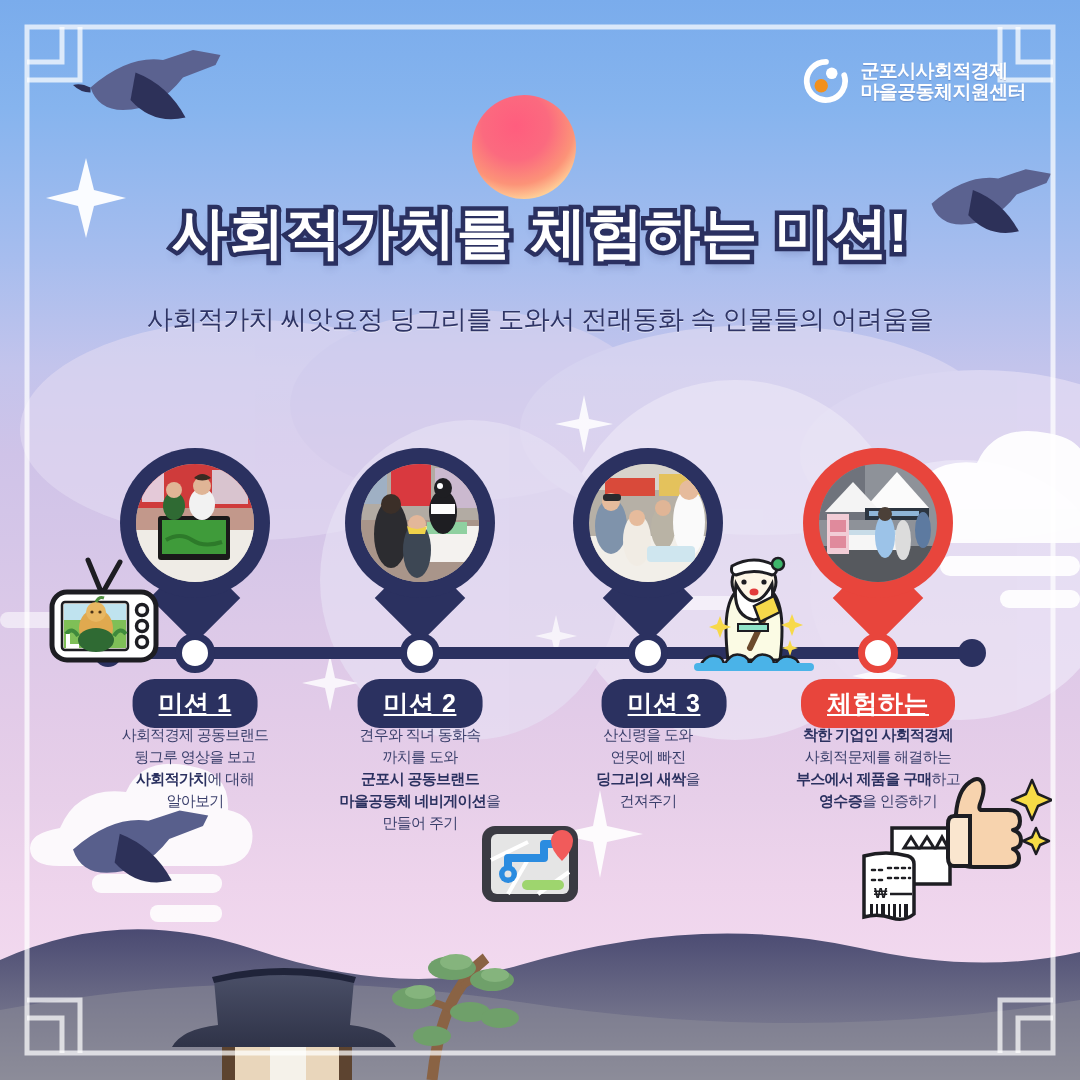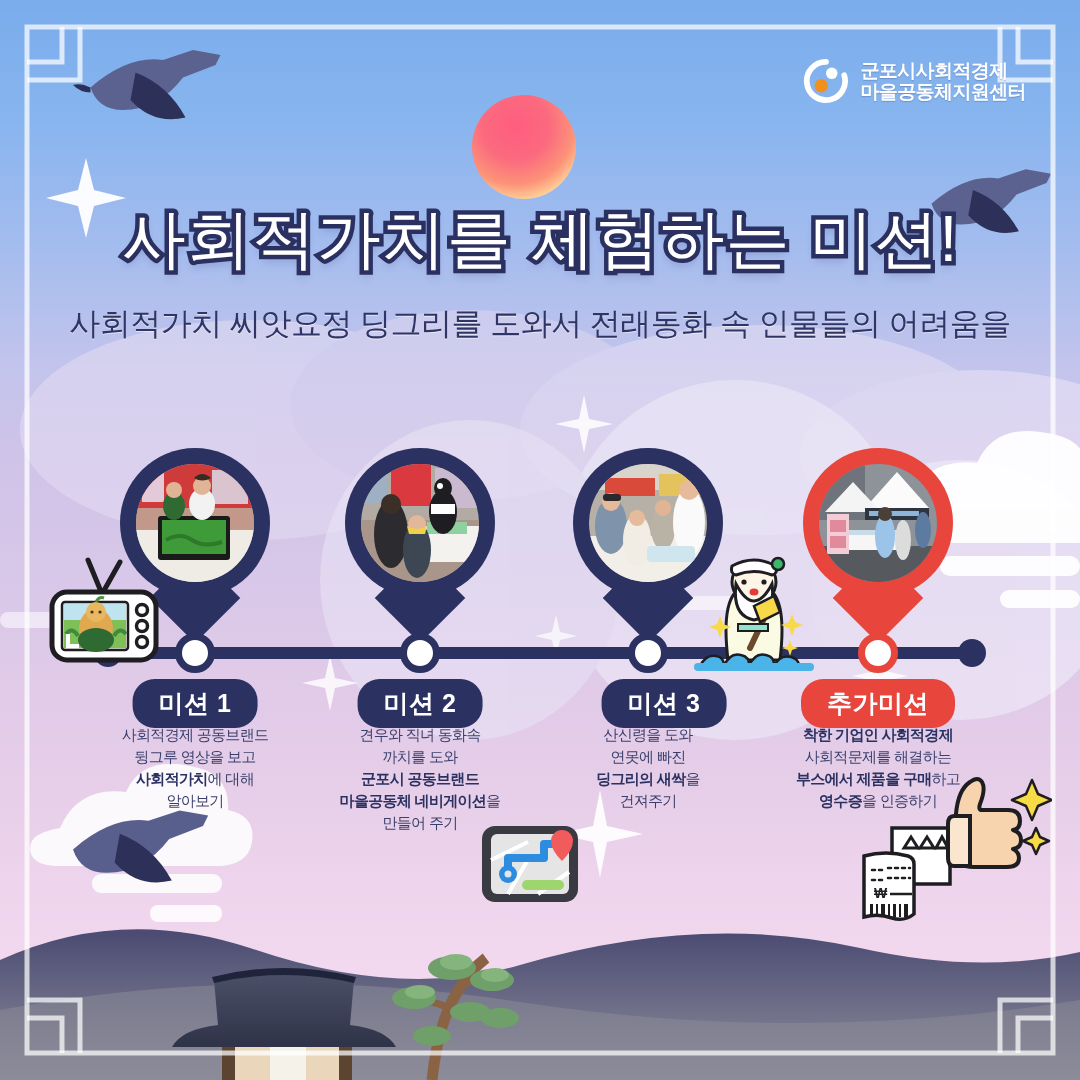--- a/index.html
+++ b/index.html
@@ -13,25 +13,25 @@
 
   
   #logo{position:absolute;right:54px;top:58px;display:flex;align-items:center;gap:11px;}
   #logo .mark{width:46px;height:46px;flex:none;}
   #logo .words{display:flex;flex-direction:column;line-height:1.12;}
   #logo .words span{color:#fff;font-size:19px;font-weight:bold;letter-spacing:-0.6px;
     text-shadow:0 1px 1px rgba(40,50,110,.25);}
 
   
   #title{position:absolute;left:0;right:0;top:196px;text-align:center;
-    font-size:64px;font-weight:normal;color:#ffffff;letter-spacing:1px;
+    font-size:56px;font-weight:bold;color:#ffffff;letter-spacing:1px;
     -webkit-text-stroke:9px #2b3160;paint-order:stroke fill;
     text-shadow:0 6px 9px rgba(45,50,105,.30);}
   #subtitle{position:absolute;left:0;right:0;top:300px;text-align:center;
-    font-size:31px;font-weight:500;color:#2f3566;line-height:1.52;letter-spacing:-0.5px;
+    font-size:26px;font-weight:500;color:#2f3566;line-height:1.52;letter-spacing:-0.5px;
     text-shadow:0 1px 0 rgba(255,255,255,.55);}
 
   
   #rail{position:absolute;left:108px;top:647px;width:864px;height:12px;background:#2b3160;border-radius:6px;}
   .rail-cap{position:absolute;top:-8px;width:28px;height:28px;border-radius:50%;background:#2b3160;}
   .rail-cap.l{left:-14px;} .rail-cap.r{right:-14px;}
   .node{position:absolute;top:-14px;width:40px;height:40px;border-radius:50%;background:#fff;
     border:7px solid #2b3160;box-sizing:border-box;transform:translateX(-50%);}
   .node.accent{border-color:#e8453c;}
 
@@ -40,21 +40,21 @@
   .pin .bubble{position:relative;width:150px;height:150px;border-radius:50%;
     background:#2b3160;display:flex;align-items:center;justify-content:center;}
   .pin .bubble:after{content:"";position:absolute;left:50%;top:118px;transform:translateX(-50%) rotate(45deg);
     width:64px;height:64px;background:#2b3160;border-radius:0 0 8px 0;z-index:-1;}
   .pin.red .bubble,.pin.red .bubble:after{background:#e8453c;}
   .photo{width:118px;height:118px;border-radius:50%;overflow:hidden;position:relative;}
   .photo svg{display:block;width:118px;height:118px;}
 
   
   .badge{position:absolute;transform:translateX(-50%);padding:8px 26px;border-radius:22px;
-    background:#2b3160;color:#fff;font-size:25px;font-weight:bold;white-space:nowrap;letter-spacing:.5px;}
+    background:#2b3160;color:#fff;font-size:25px;font-weight:bold;white-space:nowrap;letter-spacing:.5px;text-decoration:underline;}
   .badge.accent{background:#e8453c;}
   .caption{position:absolute;transform:translateX(-50%);width:300px;text-align:center;
     font-size:15px;line-height:1.47;color:#3a3f6b;letter-spacing:-0.7px;}
   .caption b{font-weight:bold;color:#2b3160;}
 
   
   .ill{position:absolute;}
 </style>
 </head>
 <body>
@@ -302,21 +302,21 @@
           <ellipse cx="84" cy="76" rx="8" ry="20" fill="#dcdcdc"></ellipse>
           <ellipse cx="104" cy="66" rx="8" ry="18" fill="#5d7aa0"></ellipse>
         </svg>
       </div>
     </div>
   </div>
 
   <div class="badge" style="left:195px;top:679px">미션 1</div>
   <div class="badge" style="left:420px;top:679px">미션 2</div>
   <div class="badge" style="left:664px;top:679px">미션 3</div>
-  <div class="badge accent" style="left:878px;top:679px">추가미션</div>
+  <div class="badge accent" style="left:878px;top:679px">체험하는</div>
 
   <div class="caption" style="left:195px;top:724px">
     <div>사회적경제 공동브랜드</div>
     <div>뒹그루 영상을 보고</div>
     <div><b>사회적가치</b><span>에 대해</span></div>
     <div>알아보기</div>
   </div>
 
   <div class="caption" style="left:420px;top:724px">
     <div>견우와 직녀 동화속</div>

